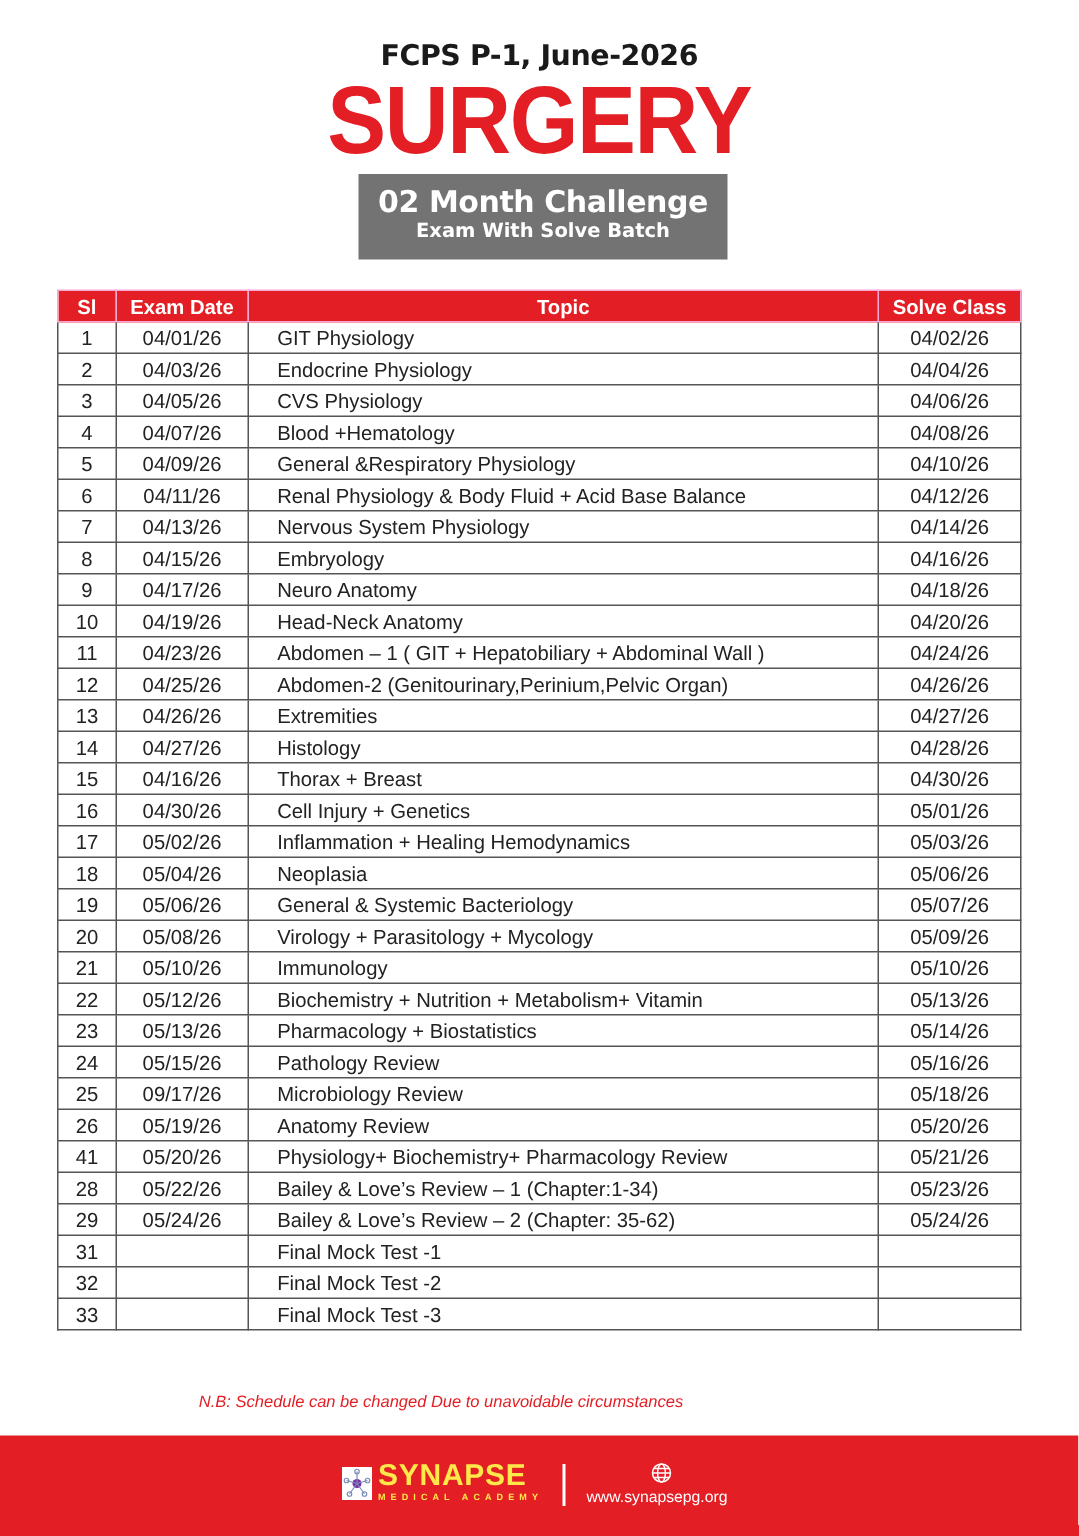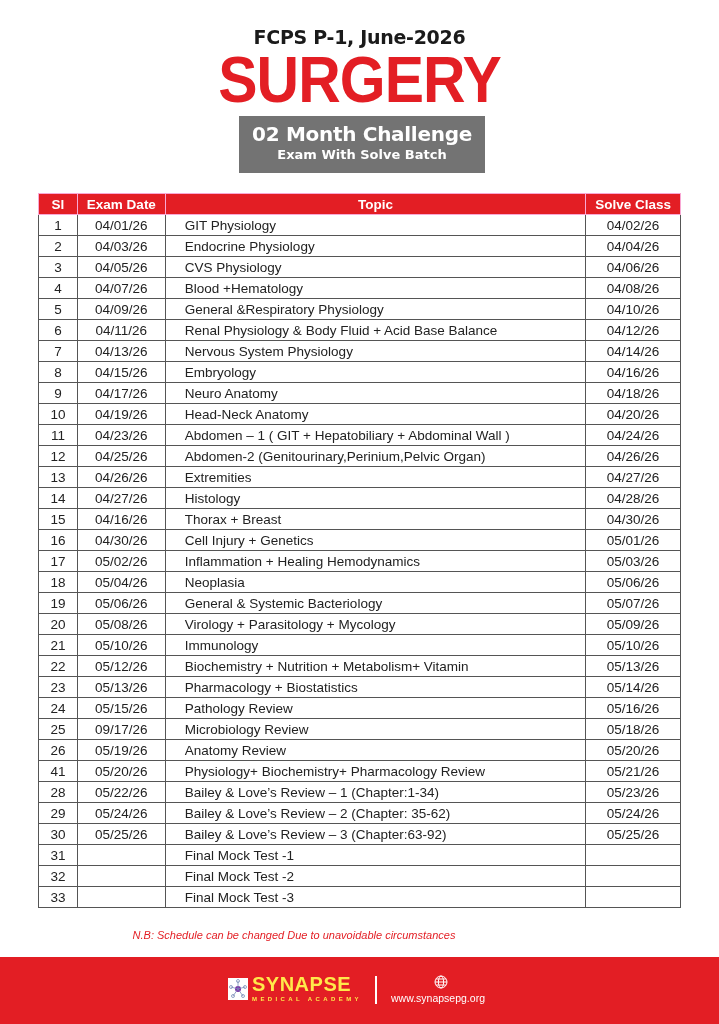--- a/index.html
+++ b/index.html
@@ -219,26 +219,20 @@
         <td class="c">28</td>
         <td class="c">05/22/26</td>
         <td class="t">Bailey &amp; Love’s Review – 1 (Chapter:1-34)</td>
         <td class="c">05/23/26</td>
       </tr>
       <tr>
         <td class="c">29</td>
         <td class="c">05/24/26</td>
         <td class="t">Bailey &amp; Love’s Review – 2 (Chapter: 35-62)</td>
         <td class="c">05/24/26</td>
-      </tr>
-      <tr>
-        <td class="c">30</td>
-        <td class="c">05/25/26</td>
-        <td class="t">Bailey &amp; Love’s Review – 3 (Chapter:63-92)</td>
-        <td class="c">05/25/26</td>
       </tr>
       <tr>
         <td class="c">31</td>
         <td class="c"></td>
         <td class="t">Final Mock Test -1</td>
         <td class="c"></td>
       </tr>
       <tr>
         <td class="c">32</td>
         <td class="c"></td>

